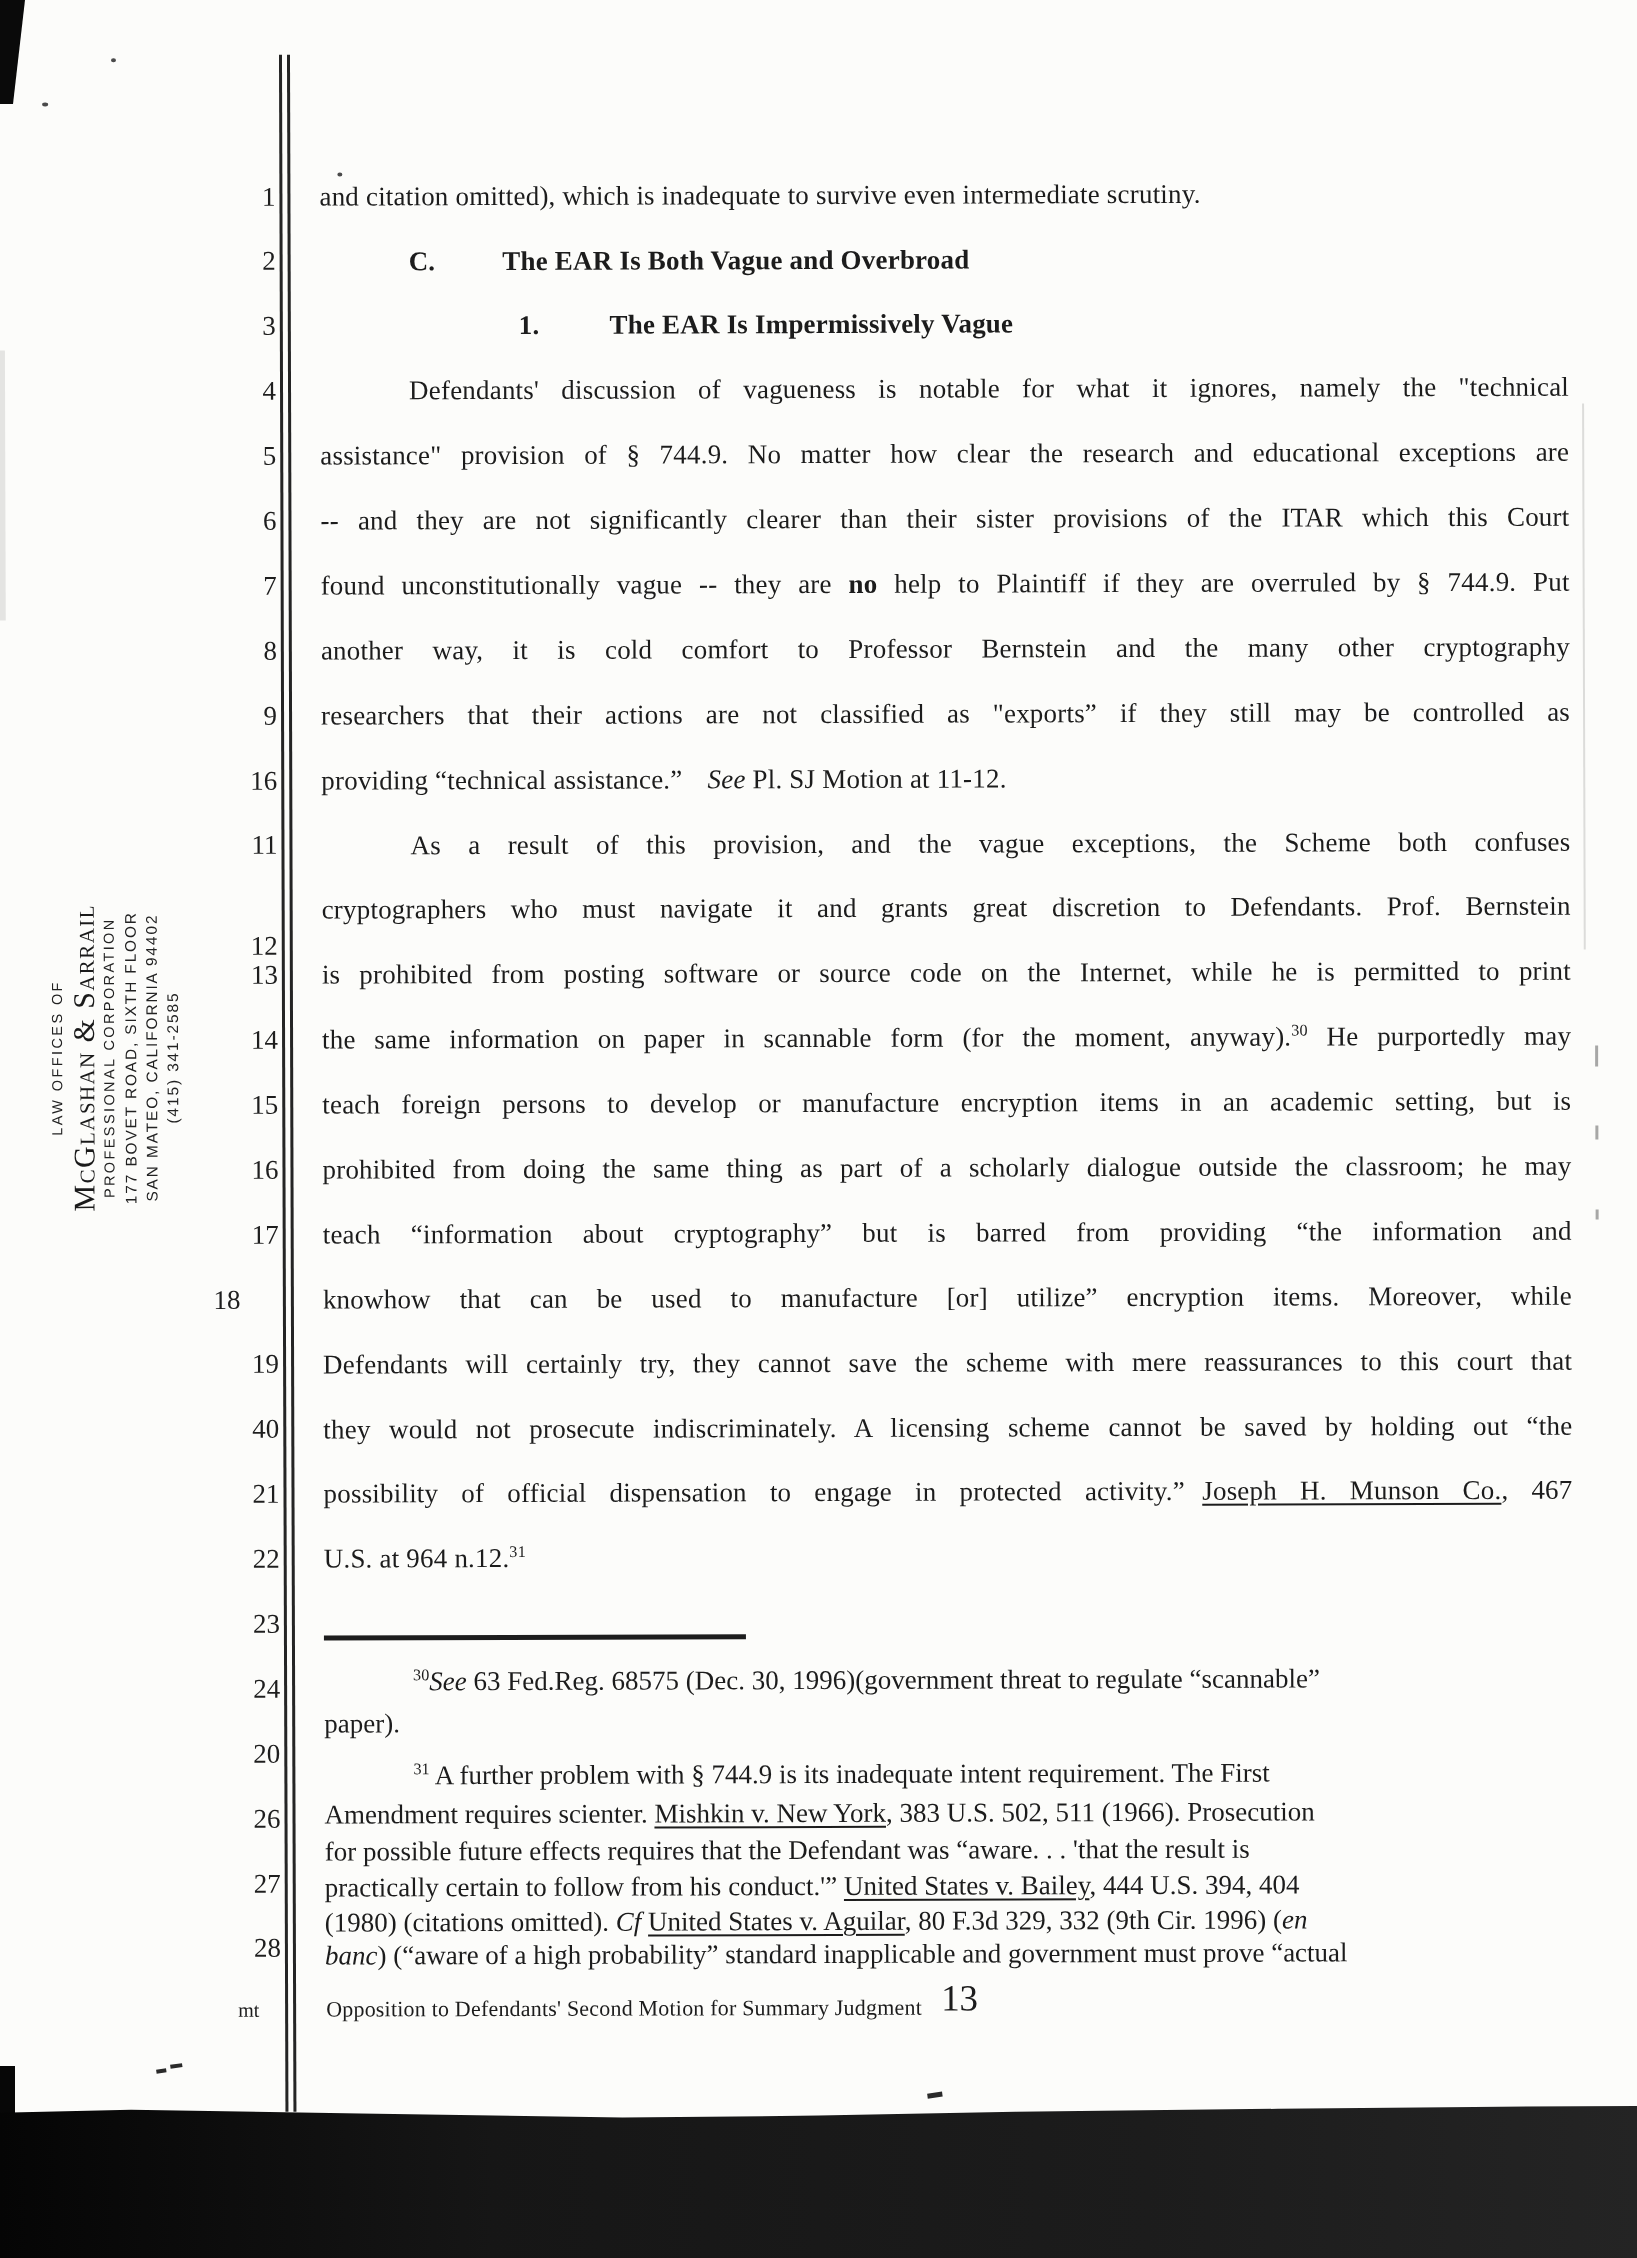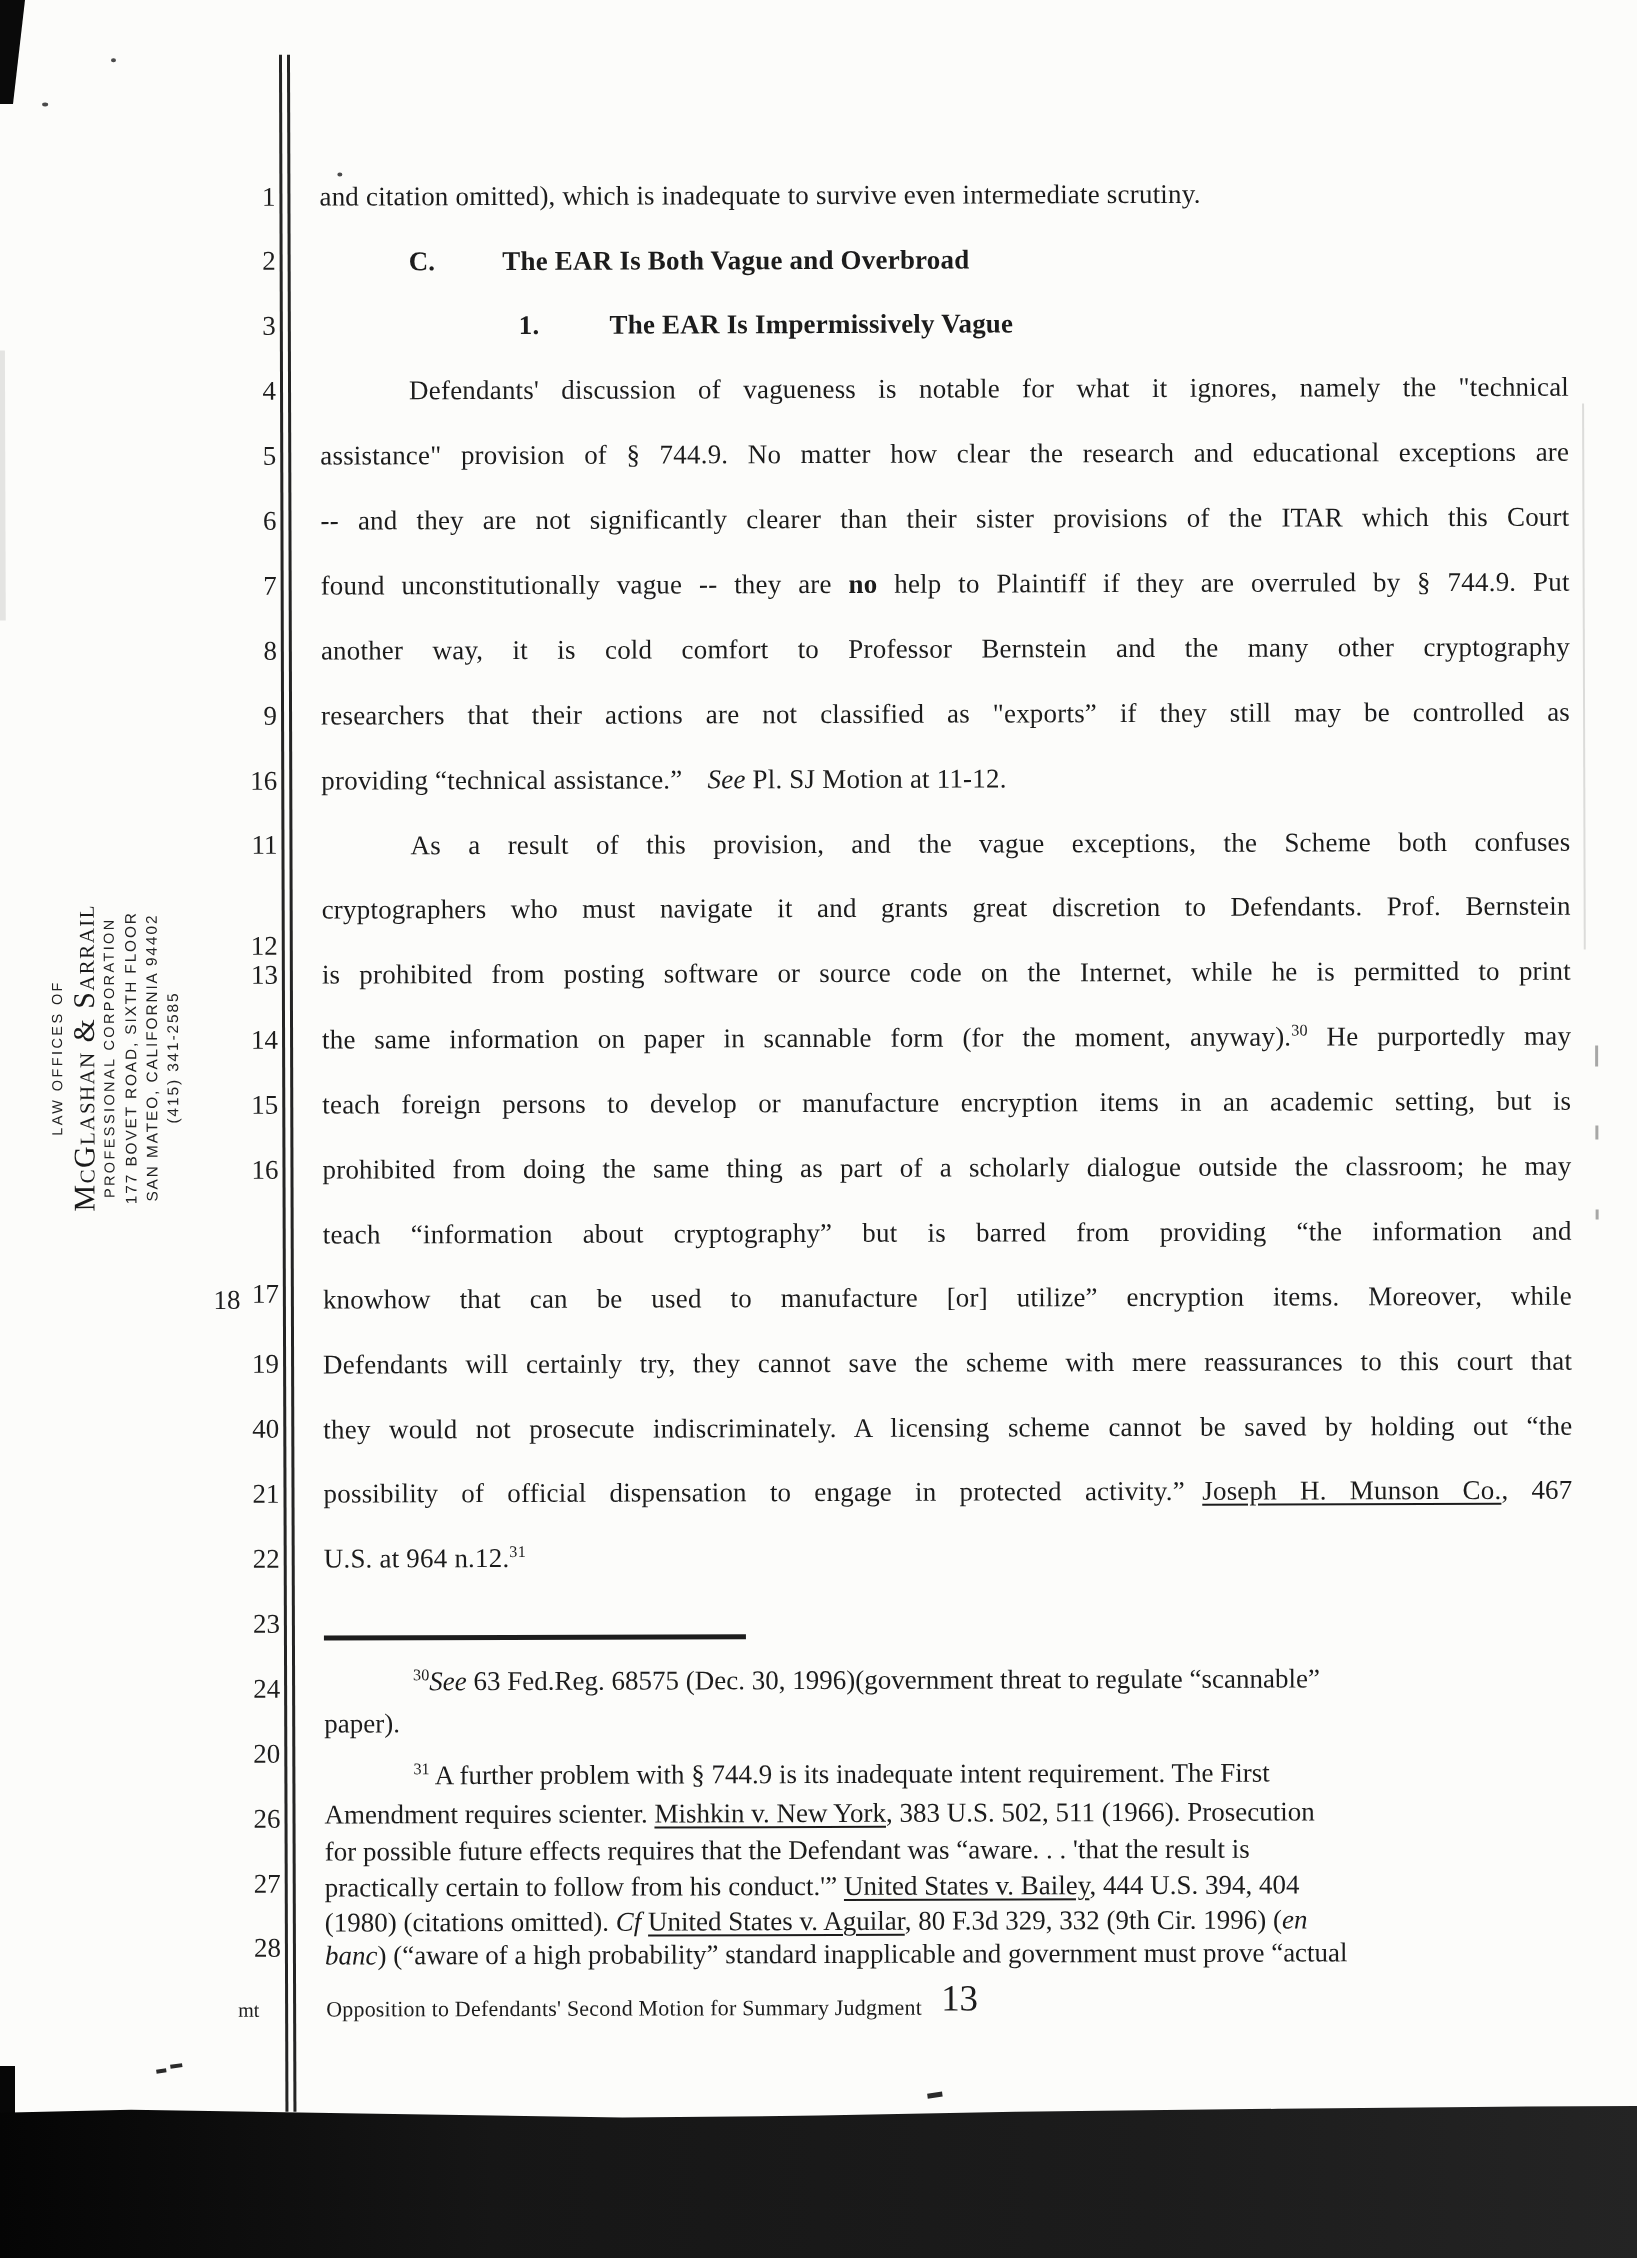--- a/index.html
+++ b/index.html
@@ -81,21 +81,21 @@
         <div class="lineno" style="top: 569px;">7</div>
         <div class="lineno" style="top: 634px;">8</div>
         <div class="lineno" style="top: 699px;">9</div>
         <div class="lineno" style="top: 764px;">16</div>
         <div class="lineno" style="top: 828px;">11</div>
         <div class="lineno" style="top: 893px; margin-top: 36px;">12</div>
         <div class="lineno" style="top: 958px;">13</div>
         <div class="lineno" style="top: 1023px;">14</div>
         <div class="lineno" style="top: 1088px;">15</div>
         <div class="lineno" style="top: 1153px;">16</div>
-        <div class="lineno" style="top: 1277px;">17</div>
+        <div class="lineno" style="top: 1218px;">17</div>
         <div class="lineno" style="top: 1283px; text-align: center;">18</div>
         <div class="lineno" style="top: 1347px;">19</div>
         <div class="lineno" style="top: 1412px;">40</div>
         <div class="lineno" style="top: 1477px;">21</div>
         <div class="lineno" style="top: 1542px;">22</div>
         <div class="lineno" style="top: 1607px;">23</div>
         <div class="lineno" style="top: 1672px;">24</div>
         <div class="lineno" style="top: 1737px;">20</div>
         <div class="lineno" style="top: 1802px;">26</div>
         <div class="lineno" style="top: 1867px;">27</div>

